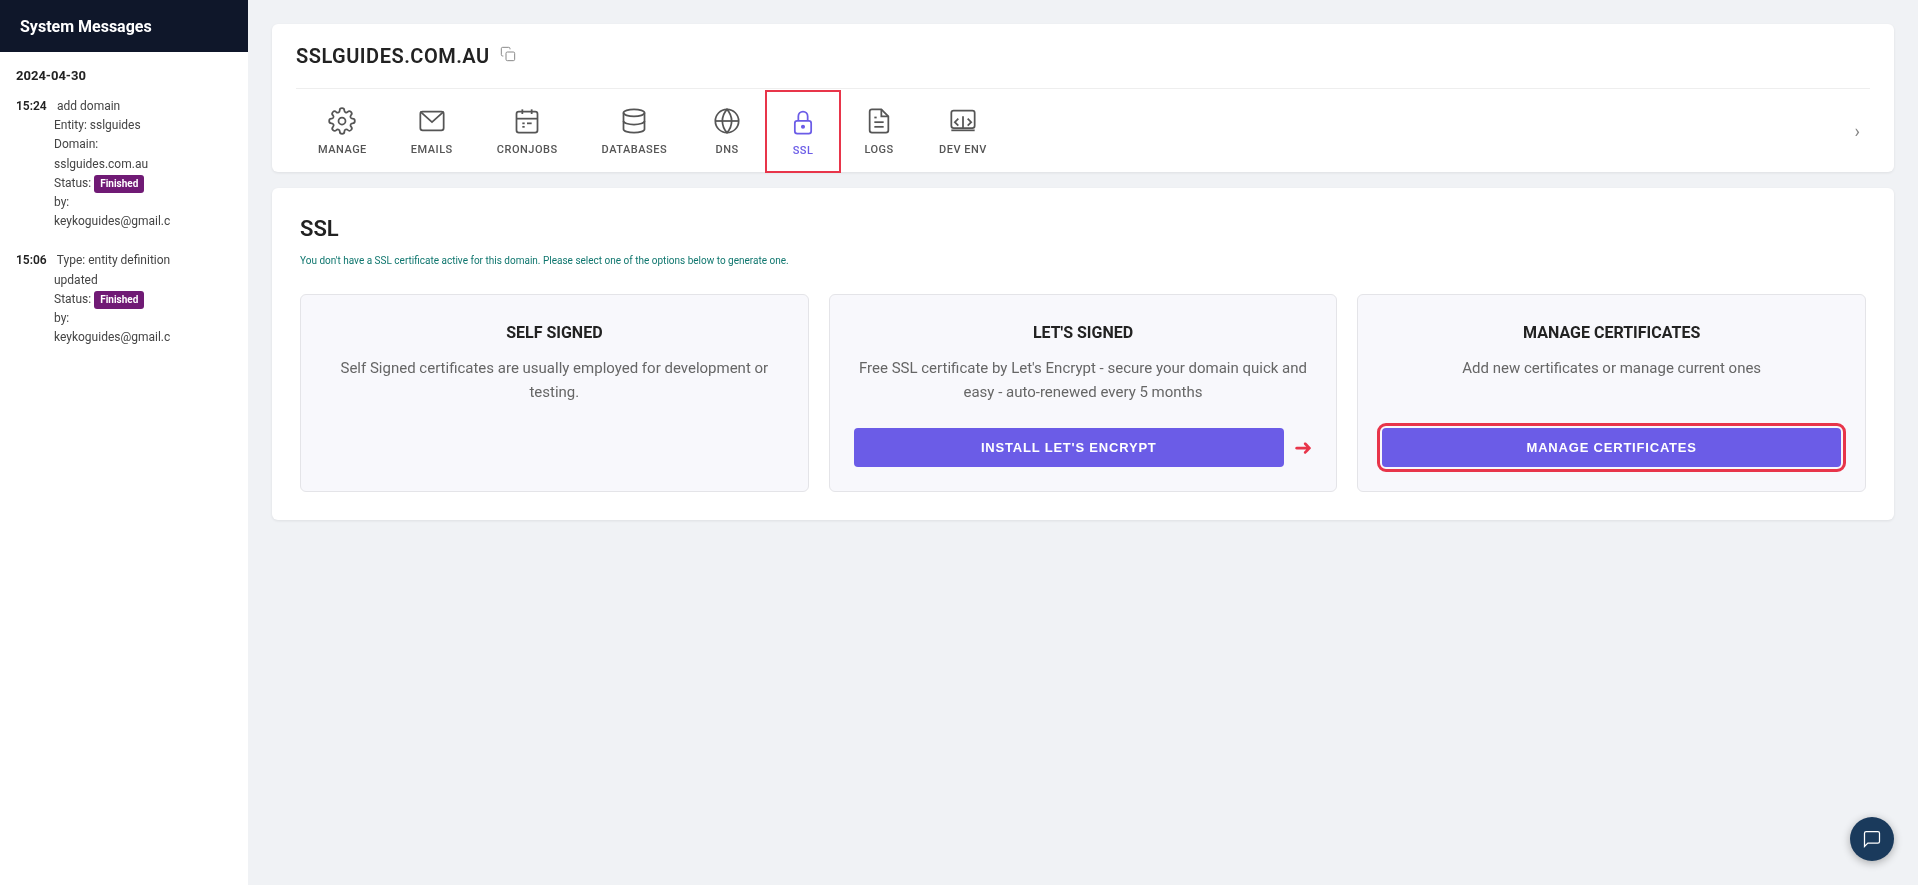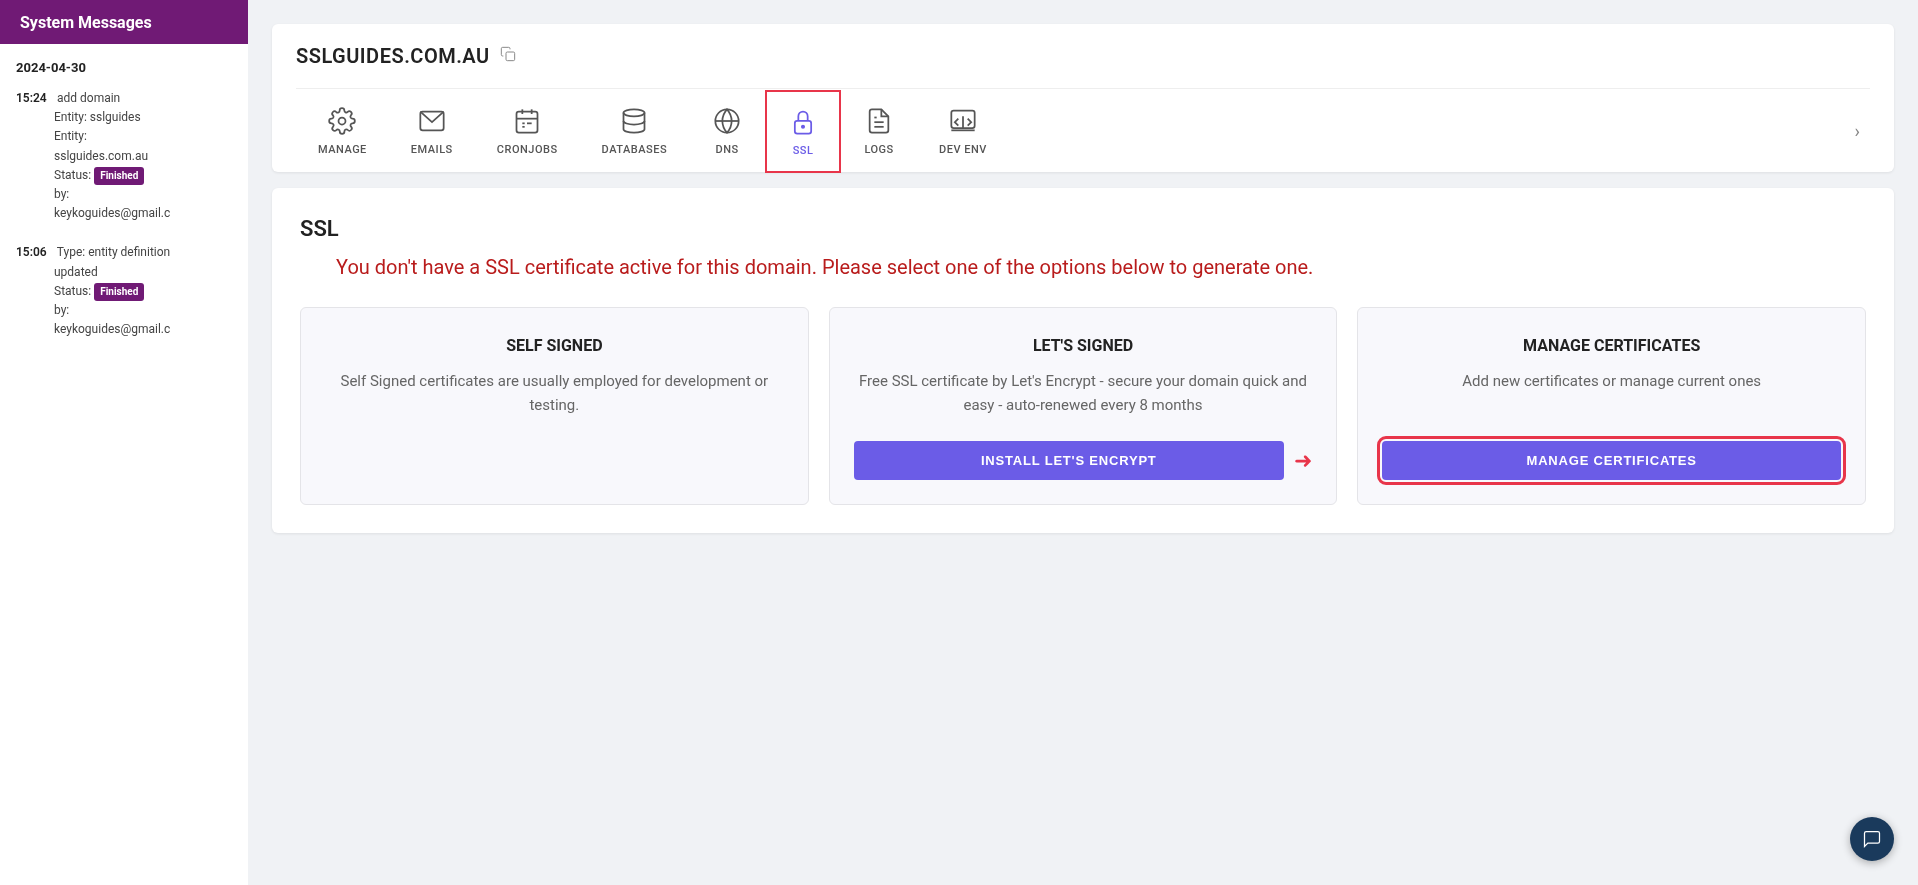--- a/index.html
+++ b/index.html
@@ -13,26 +13,26 @@
 
     
     .sidebar {
       width: 248px;
       background: #fff;
       flex-shrink: 0;
       display: flex;
       flex-direction: column;
     }
     .sidebar-header {
-      background: #701a75;
+      background: #0f172a;
       color: #fff;
       font-weight: 700;
       font-size: 16px;
       padding: 16px 20px;
-      height: 44px;
+      height: 52px;
       display: flex;
       align-items: center;
     }
     .sidebar-date {
       font-weight: 700;
       font-size: 13px;
       color: #222;
       padding: 16px 16px 8px 16px;
     }
     .sidebar-log-entry {
@@ -139,24 +139,23 @@
       padding: 28px 28px 28px 28px;
       box-shadow: 0 1px 3px rgba(0,0,0,0.08);
     }
     .ssl-title {
       font-size: 22px;
       font-weight: 600;
       color: #222;
       margin-bottom: 14px;
     }
     .ssl-description {
-      color: #b91c1c;
-      font-size: 20px;
+      color: #0f766e;
+      font-size: 10px;
       margin-bottom: 28px;
-      margin-left: 36px;
     }
 
     
     .ssl-options {
       display: flex;
       gap: 20px;
     }
     .ssl-option-card {
       flex: 1;
       background: #f8f8fc;
@@ -234,21 +233,21 @@
 <div class="sidebar">
   <div class="sidebar-header">
     <span>System Messages</span>
   </div>
   <div class="sidebar-date">2024-04-30</div>
 
   <div class="sidebar-log-entry">
     <span class="time">15:24</span>
     add domain<br>
     <span style="padding-left:38px;display:inline-block;text-align:right;">Entity: sslguides</span><br>
-    <span style="padding-left:38px;display:inline-block;">Entity:</span><br>
+    <span style="padding-left:38px;display:inline-block;">Domain:</span><br>
     <span style="padding-left:38px;display:inline-block;">sslguides.com.au</span><br>
     <span style="padding-left:38px;display:inline-block;">Status: <span class="badge-finished">Finished</span></span><br>
     <span style="padding-left:38px;display:inline-block;">by:</span><br>
     <span style="padding-left:38px;display:inline-block;">keykoguides@gmail.c</span>
   </div>
 
   <div class="sidebar-log-entry" style="margin-top:8px;">
     <span class="time">15:06</span>
     Type: entity definition<br>
     <span style="padding-left:38px;display:inline-block;">updated</span><br>
@@ -378,21 +377,21 @@
 
     <div class="ssl-options">
 
       <div class="ssl-option-card">
         <div class="ssl-option-title">SELF SIGNED</div>
         <div class="ssl-option-desc">Self Signed certificates are usually employed for development or testing.</div>
       </div>
 
       <div class="ssl-option-card">
         <div class="ssl-option-title">LET'S SIGNED</div>
-        <div class="ssl-option-desc">Free SSL certificate by Let's Encrypt - secure your domain quick and easy - auto-renewed every 8 months</div>
+        <div class="ssl-option-desc">Free SSL certificate by Let's Encrypt - secure your domain quick and easy - auto-renewed every 5 months</div>
         <div style="display:flex;align-items:center;gap:10px;width:100%;">
           <button class="ssl-btn" style="flex:1;">INSTALL LET'S ENCRYPT</button>
 
           <div style="color:#e8354a;font-size:22px;white-space:nowrap;">➜</div>
         </div>
       </div>
 
       <div class="ssl-option-card">
         <div class="ssl-option-title">MANAGE CERTIFICATES</div>
         <div class="ssl-option-desc">Add new certificates or manage current ones</div>

